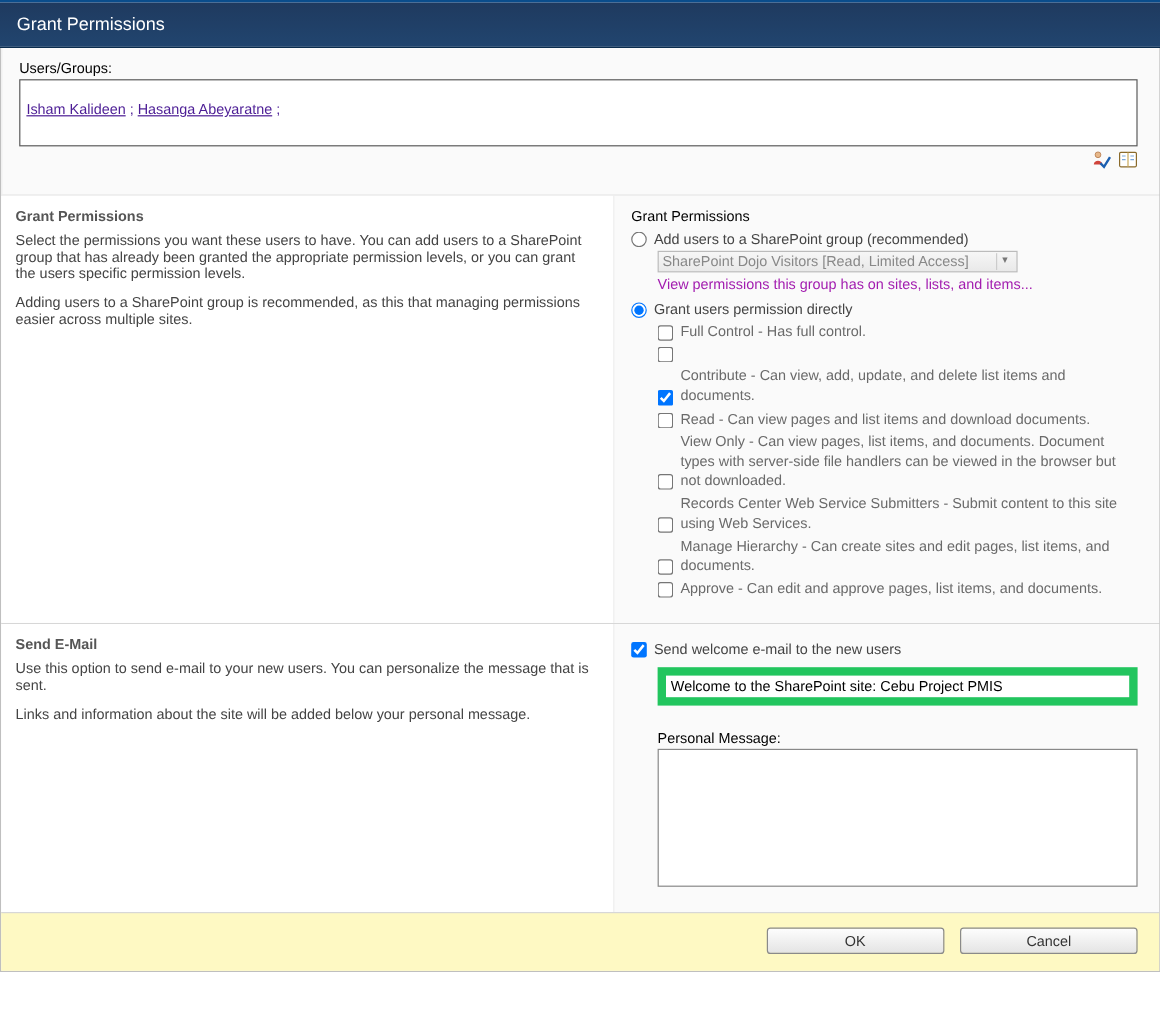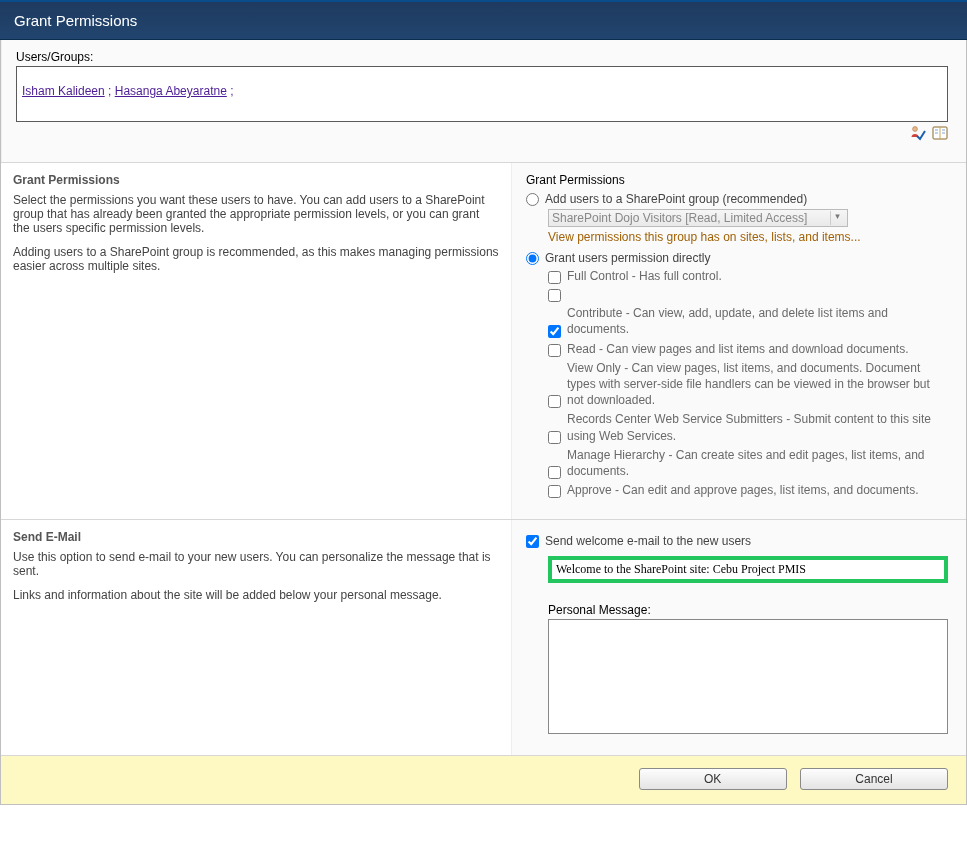--- a/index.html
+++ b/index.html
@@ -75,27 +75,27 @@
     min-width: 300px;
   }
   .select-fake .arrow {
     float:right;
     width:14px; height:14px;
     text-align:center;
     font-size:9px;
     color:#777;
     border-left:1px solid #ccc;
   }
-  .grey-note { color:#a16207; font-size:12px; margin-top:3px; }
+  .grey-note { color:#a21caf; font-size:12px; margin-top:3px; }
   .perm-label { color:#6a6a6a; line-height:1.35; }
   .subject-input {
     width: 100%;
-    border:4px solid #22c55e;
+    border:7px solid #22c55e;
     padding:2px 4px;
-    font-family: Liberation Serif, serif;
+    font-family: Liberation Sans, sans-serif;
     font-size:12px;
   }
   .msg-box {
     width: 100%;
     height: 115px;
     border:1px solid #888;
     padding:2px 4px;
     font-family: inherit;
     font-size:12px;
     resize:none;
@@ -157,21 +157,21 @@
           </svg>
         </span>
       </div>
     </div>
   </div>
 
   <div class="section">
     <div class="left-col">
       <div class="sec-title">Grant Permissions</div>
       <div style="margin-bottom:10px;">Select the permissions you want these users to have. You can add users to a SharePoint group that has already been granted the appropriate permission levels, or you can grant the users specific permission levels.</div>
-      <div>Adding users to a SharePoint group is recommended, as this makes managing permissions easier across multiple sites.</div>
+      <div>Adding users to a SharePoint group is recommended, as this that managing permissions easier across multiple sites.</div>
     </div>
     <div class="right-col">
       <div class="label-sm" style="margin-bottom:4px;">Grant Permissions</div>
 
       <div class="radio-row">
         <input type="radio" name="grantmode" style="">
         <span>Add users to a SharePoint group (recommended)</span>
       </div>
       <div class="indent1">
         <div class="select-fake">

